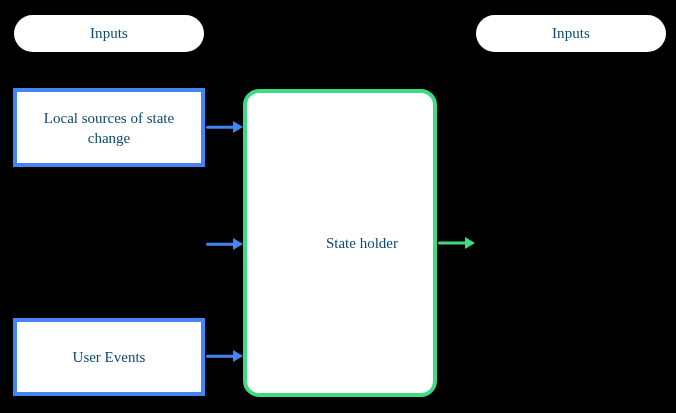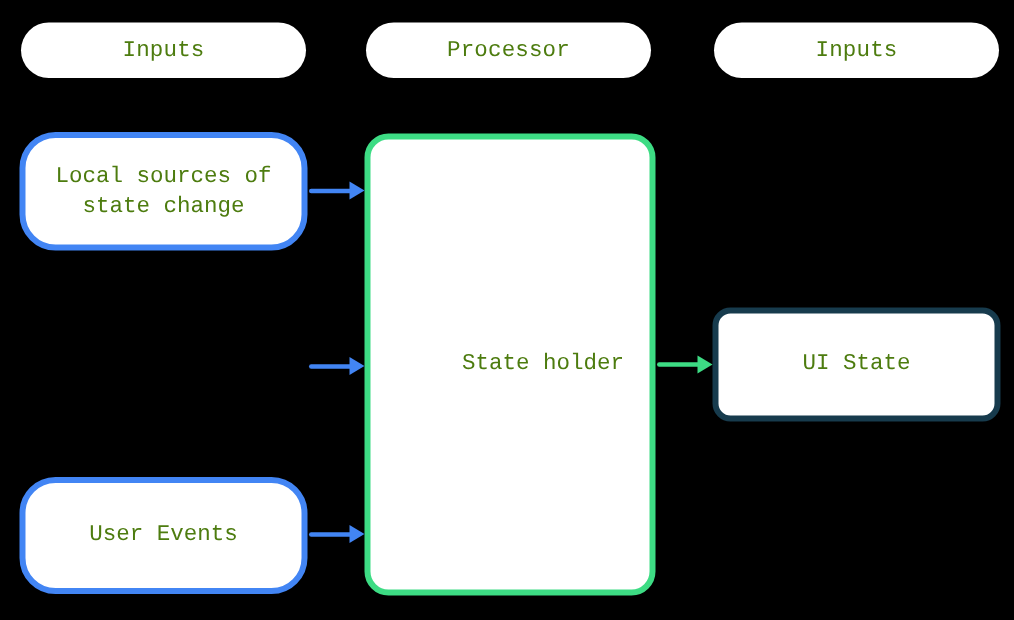--- a/index.html
+++ b/index.html
@@ -6,22 +6,22 @@
     margin: 0;
     padding: 0;
     background: #000000;
   }
   #canvas {
     position: relative;
     width: 676px;
     height: 413px;
     background: #000000;
     overflow: hidden;
-    font-family: Liberation Mono, monospace;
-    color: #4d7c0f;
+    font-family: Liberation Serif, serif;
+    color: #0c4a6e;
   }
 
   
   .pill {
     position: absolute;
     top: 15px;
     height: 37px;
     width: 190px;
     background: #FFFFFF;
     border-radius: 18.5px;
@@ -49,21 +49,21 @@
     line-height: 20px;
   }
   .node .node-label {
     max-width: 164px;
   }
 
   .input-node {
     left: 13px;
     width: 192px;
     border: 4px solid #4285F4;
-    border-radius: 24px;
+    border-radius: 0;
   }
   #node-local-sources    { top: 88px;  height: 79px; }
   #node-external-sources { top: 205px; height: 79px; }
   #node-user-events      { top: 318px; height: 78px; }
 
   #node-state-holder {
     left: 243px;
     top: 89px;
     width: 194px;
     height: 308px;
@@ -119,41 +119,35 @@
   #arrow-output   { left: 438px; top: 236px; }
 </style>
 </head>
 <body>
 
 <div id="canvas">
 
   <div class="pill col1">
     <span>Inputs</span>
   </div>
-  <div class="pill col2">
-    <span>Processor</span>
-  </div>
   <div class="pill col3">
     <span>Inputs</span>
   </div>
 
   <div id="node-local-sources" class="node input-node">
     <span class="node-label">Local sources of state change</span>
   </div>
   <div id="node-user-events" class="node input-node">
     <span class="node-label">User Events</span>
   </div>
 
   <div id="node-state-holder" class="node">
     <span class="node-label">State holder</span>
   </div>
 
-  <div id="node-ui-state" class="node">
-    <span class="node-label">UI State</span>
-  </div>
 
   <div id="arrow-local" class="arrow blue">
     <div class="shaft"></div>
     <div class="head"></div>
   </div>
   <div id="arrow-external" class="arrow blue">
     <div class="shaft"></div>
     <div class="head"></div>
   </div>
   <div id="arrow-user" class="arrow blue">

